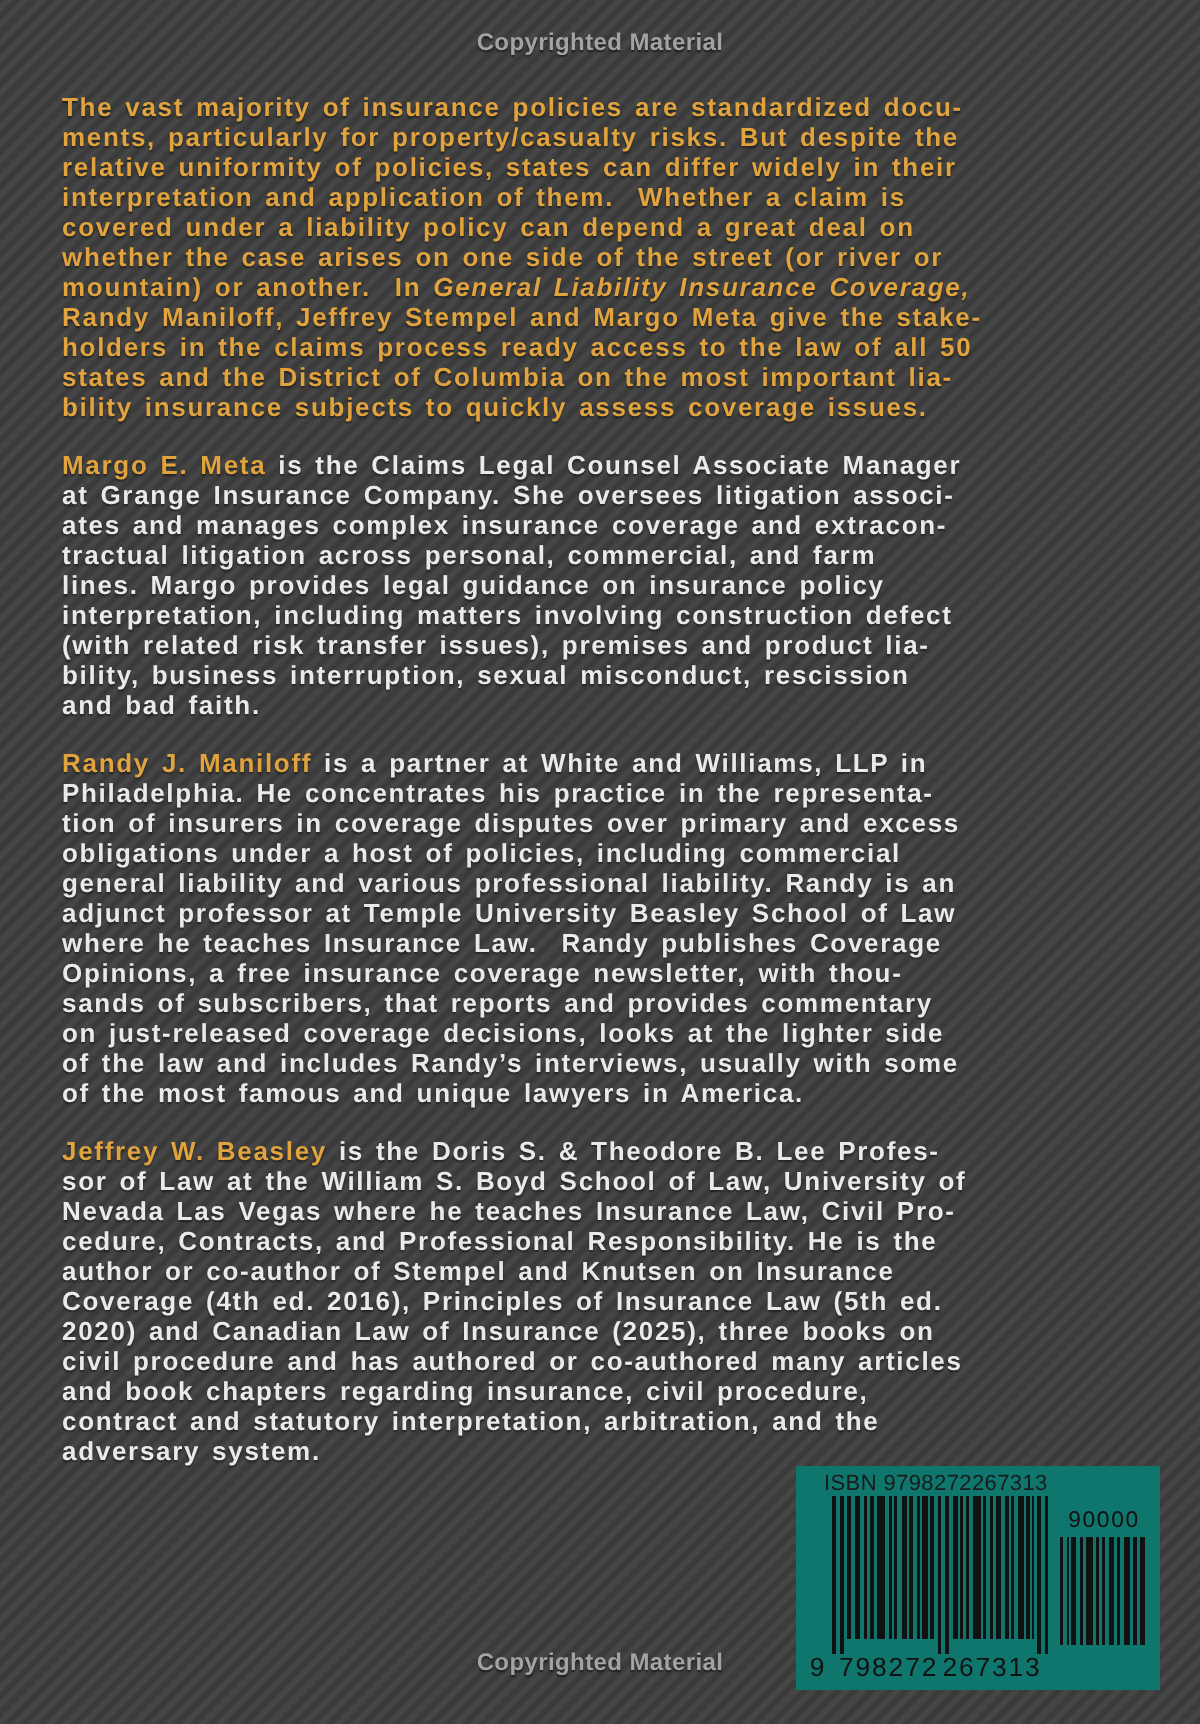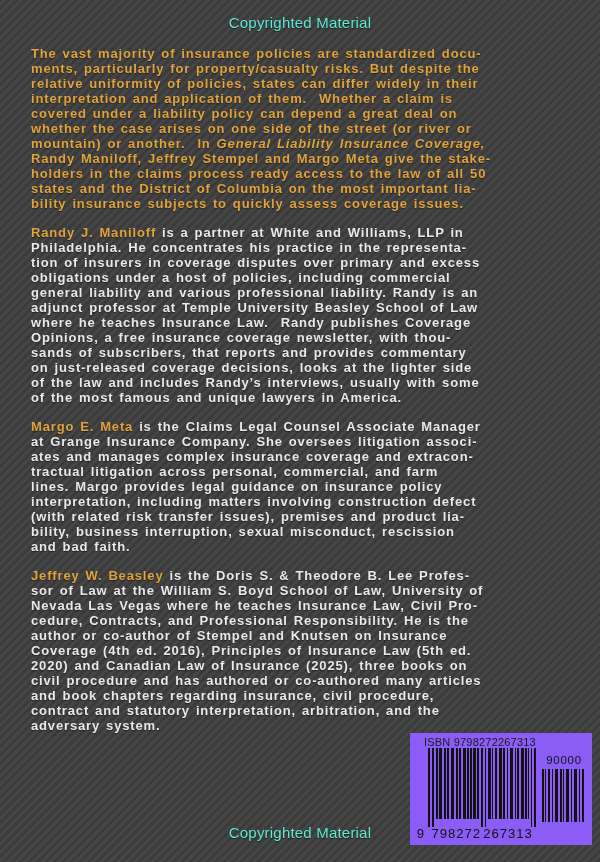--- a/index.html
+++ b/index.html
@@ -11,23 +11,23 @@
     background-color: #3e3e3e;
     background-image: repeating-linear-gradient(135deg, #383838 0px, #484848 3px, #383838 6px);
     font-family: "Liberation Sans", sans-serif;
   }
 
   .copyright {
     position: absolute;
     left: 0;
     width: 100%;
     text-align: center;
-    color: #5eead4;
-    font-size: 15px;
-    font-weight: 400;
+    color: #a3a3a3;
+    font-size: 12px;
+    font-weight: 700;
     letter-spacing: 0.2px;
     text-shadow: 0 1px 1px rgba(0,0,0,0.55);
   }
   .copyright-top { top: 14px; }
   .copyright-bottom { top: 824px; }
 
   .text-block {
     position: absolute;
     left: 31px;
     top: 46px;
@@ -47,22 +47,21 @@
   p.blurb-intro { color: #e0a33d; }
   .author-name { color: #e0a33d; }
   .book-title-italic { font-style: italic; text-align: right; }
 
   .barcode-panel {
     position: absolute;
     left: 398px;
     top: 733px;
     width: 182px;
     height: 112px;
-    background: #8b5cf6;
-    margin-left: 12px;
+    background: #0f766e;
   }
   .isbn-label {
     position: absolute;
     left: 14px;
     top: 3px;
     font-size: 11px;
     color: #1a1a1a;
     letter-spacing: 0.2px;
     white-space: pre;
   }
@@ -96,43 +95,43 @@
 ments, particularly for property/casualty risks. But despite the
 relative uniformity of policies, states can differ widely in their
 interpretation and application of them.  Whether a claim is
 covered under a liability policy can depend a great deal on
 whether the case arises on one side of the street (or river or
 mountain) or another.  In </span><span class="book-title-italic">General Liability Insurance Coverage,</span><span>
 Randy Maniloff, Jeffrey Stempel and Margo Meta give the stake-
 holders in the claims process ready access to the law of all 50
 states and the District of Columbia on the most important lia-
 bility insurance subjects to quickly assess coverage issues.</span></p>
+
+  <p class="blurb"><span class="author-name">Margo E. Meta</span><span> is the Claims Legal Counsel Associate Manager
+at Grange Insurance Company. She oversees litigation associ-
+ates and manages complex insurance coverage and extracon-
+tractual litigation across personal, commercial, and farm
+lines. Margo provides legal guidance on insurance policy
+interpretation, including matters involving construction defect
+(with related risk transfer issues), premises and product lia-
+bility, business interruption, sexual misconduct, rescission
+and bad faith.</span></p>
 
   <p class="blurb"><span class="author-name">Randy J. Maniloff</span><span> is a partner at White and Williams, LLP in
 Philadelphia. He concentrates his practice in the representa-
 tion of insurers in coverage disputes over primary and excess
 obligations under a host of policies, including commercial
 general liability and various professional liability. Randy is an
 adjunct professor at Temple University Beasley School of Law
 where he teaches Insurance Law.  Randy publishes Coverage
 Opinions, a free insurance coverage newsletter, with thou-
 sands of subscribers, that reports and provides commentary
 on just-released coverage decisions, looks at the lighter side
 of the law and includes Randy’s interviews, usually with some
 of the most famous and unique lawyers in America.</span></p>
-
-  <p class="blurb"><span class="author-name">Margo E. Meta</span><span> is the Claims Legal Counsel Associate Manager
-at Grange Insurance Company. She oversees litigation associ-
-ates and manages complex insurance coverage and extracon-
-tractual litigation across personal, commercial, and farm
-lines. Margo provides legal guidance on insurance policy
-interpretation, including matters involving construction defect
-(with related risk transfer issues), premises and product lia-
-bility, business interruption, sexual misconduct, rescission
-and bad faith.</span></p>
 
   <p class="blurb"><span class="author-name">Jeffrey W. Beasley</span><span> is the Doris S. &amp; Theodore B. Lee Profes-
 sor of Law at the William S. Boyd School of Law, University of
 Nevada Las Vegas where he teaches Insurance Law, Civil Pro-
 cedure, Contracts, and Professional Responsibility. He is the
 author or co-author of Stempel and Knutsen on Insurance
 Coverage (4th ed. 2016), Principles of Insurance Law (5th ed.
 2020) and Canadian Law of Insurance (2025), three books on
 civil procedure and has authored or co-authored many articles
 and book chapters regarding insurance, civil procedure,

